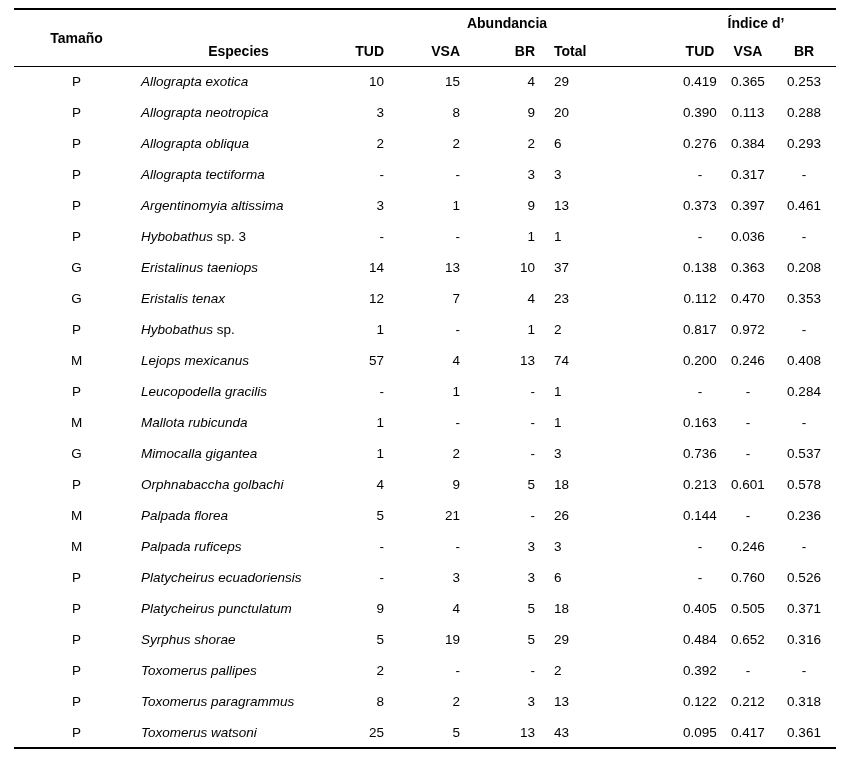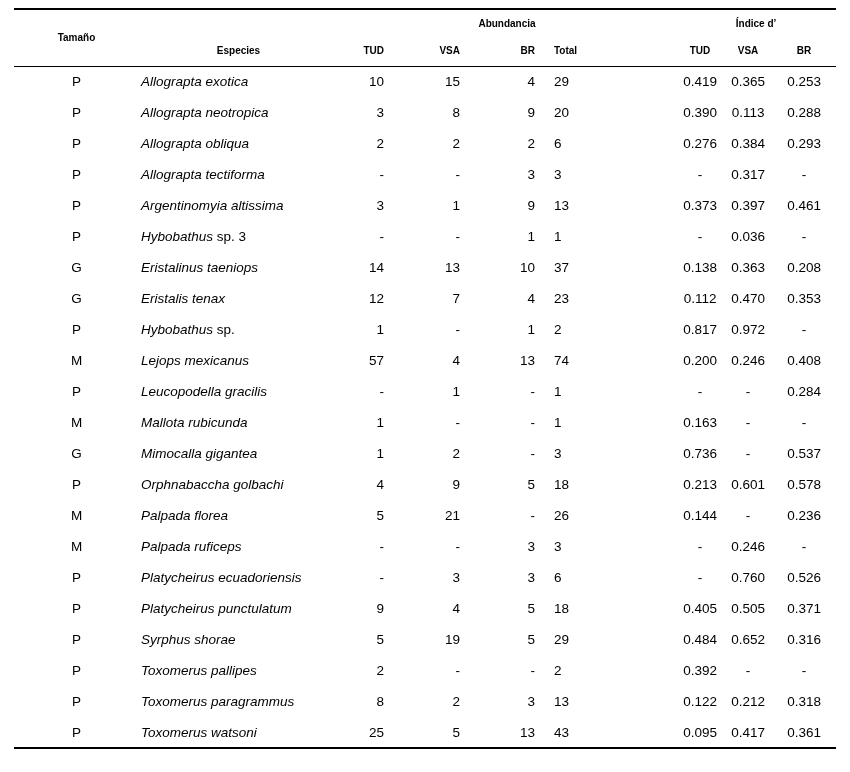--- a/index.html
+++ b/index.html
@@ -32,21 +32,21 @@
   col.col-tud      { width: 72px; }
   col.col-vsa      { width: 72px; }
   col.col-br       { width: 72px; }
   col.col-total    { width: 122px; }
   col.col-dtud     { width: 48px; }
   col.col-dvsa     { width: 48px; }
   col.col-dbr      { width: 64px; }
 
   thead th {
     font-weight: 700;
-    font-size: 10px;
+    font-size: 14px;
     padding: 0;
     vertical-align: middle;
   }
   thead tr.group-row th { height: 27px; }
   thead tr.col-row th   { height: 30px; }
   thead tr.col-row th,
   thead th.h-tamano { border-bottom: 1px solid #000000; }
 
   .h-tamano   { text-align: center; }
   .h-group    { text-align: center; }

